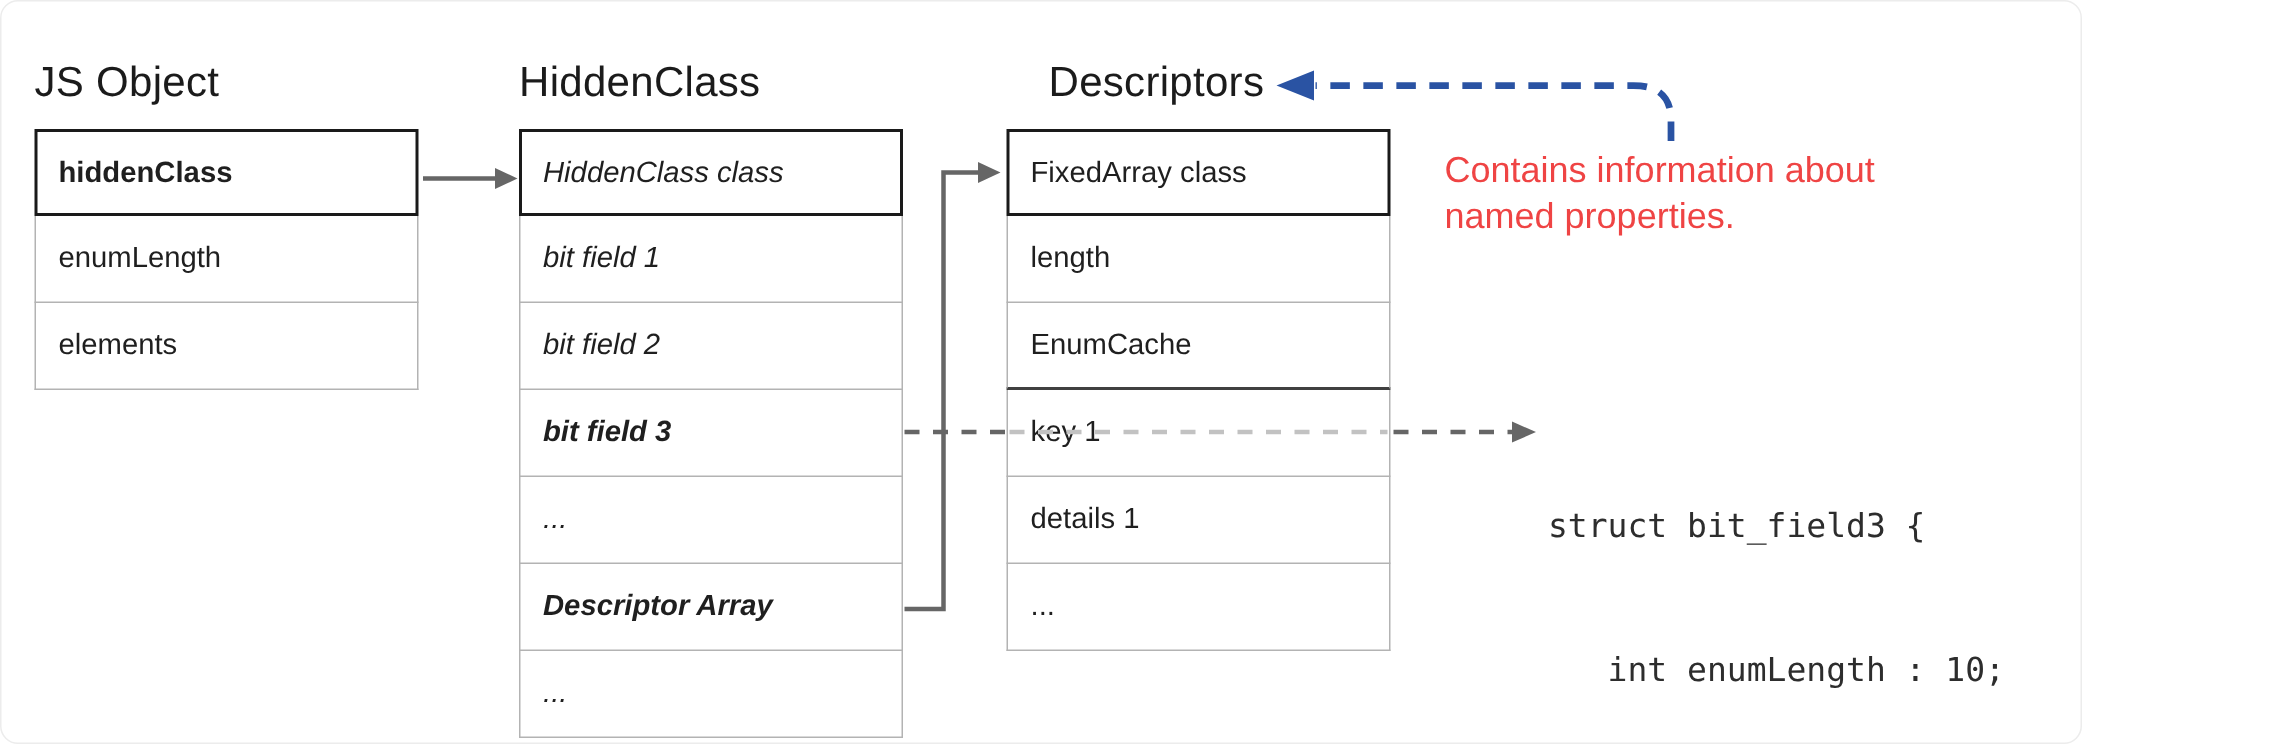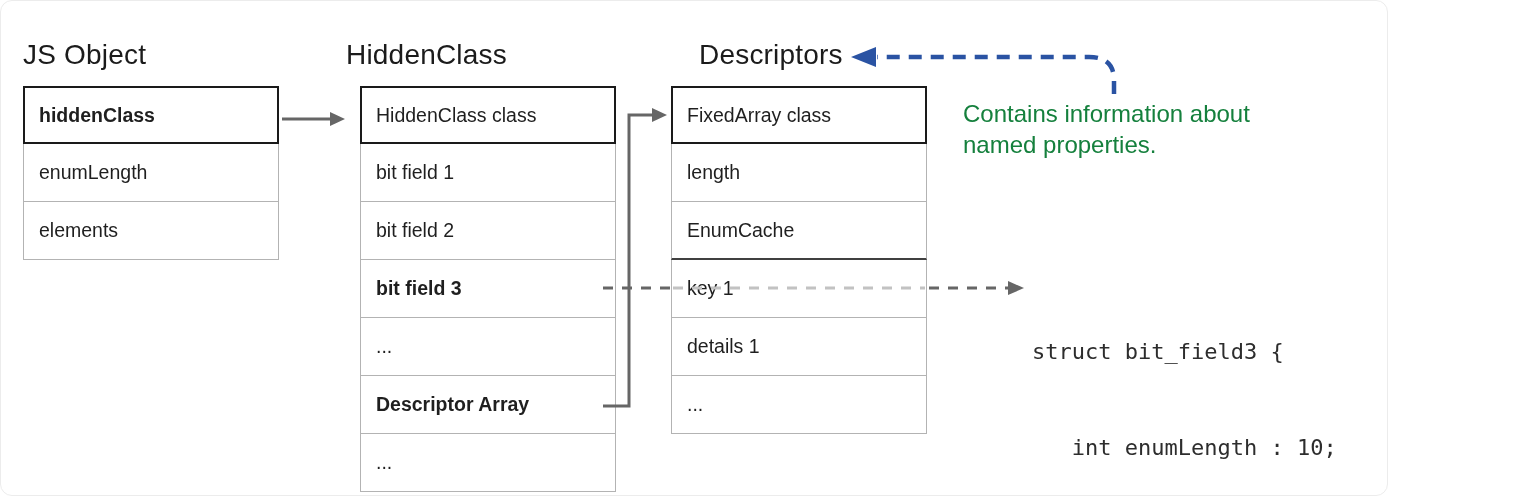--- a/index.html
+++ b/index.html
@@ -52,21 +52,21 @@
     width: 1528px;
     height: 496px;
     pointer-events: none;
   }
   .annotation {
     position: absolute;
     left: 962px;
     top: 97px;
     font-size: 24px;
     line-height: 31px;
-    color: #15803d;
+    color: #ef4444;
     white-space: nowrap;
   }
   .code-block {
     position: absolute;
     left: 1031px;
     top: 271px;
     font-family: "DejaVu Sans Mono", monospace;
     font-size: 22px;
     line-height: 32px;
     color: #2d2d2d;
@@ -87,21 +87,21 @@
       <span>hiddenClass</span>
     </div>
     <div class="record-row">
       <span>enumLength</span>
     </div>
     <div class="record-row">
       <span>elements</span>
     </div>
   </div>
 
-  <div class="record-table" style="left:359px;">
+  <div class="record-table" style="left:345px;font-style:italic;">
     <div class="record-row first">
       <span>HiddenClass class</span>
     </div>
     <div class="record-row">
       <span>bit field 1</span>
     </div>
     <div class="record-row">
       <span>bit field 2</span>
     </div>
     <div class="record-row bold">

